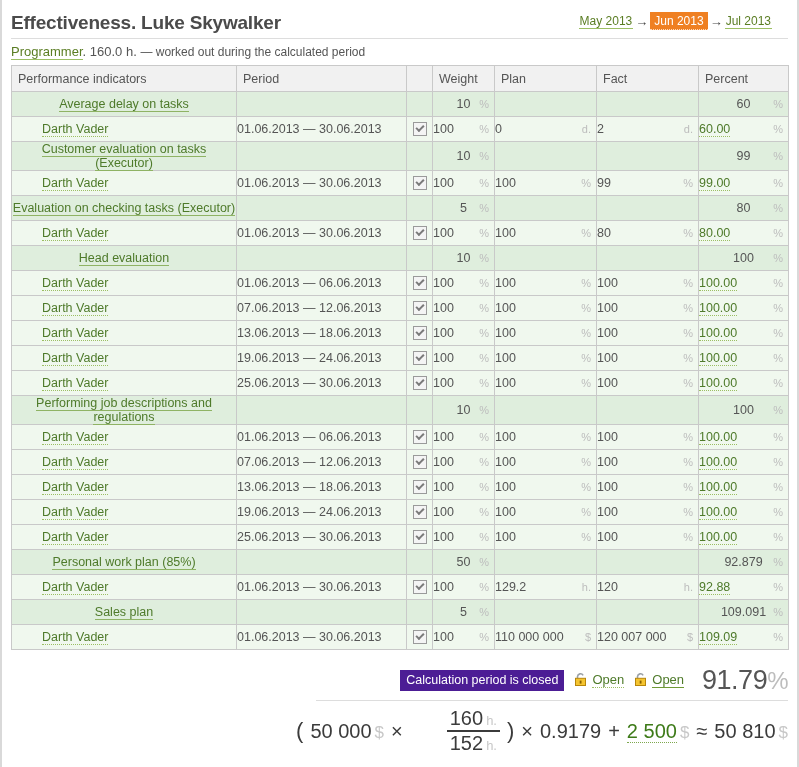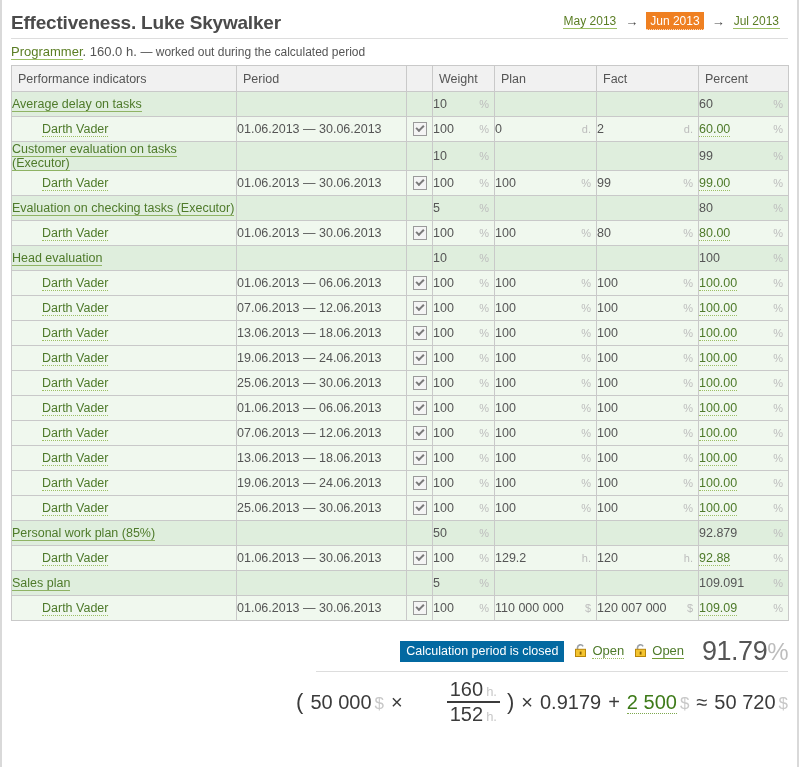--- a/index.html
+++ b/index.html
@@ -38,25 +38,24 @@
     left: 0;
     top: 12px;
     font-size: 19px;
     font-weight: bold;
     color: #4b4b4b;
     letter-spacing: -0.2px;
     white-space: nowrap;
   }
   .period-nav {
     position: absolute;
-    right: 8px;
+    right: 16px;
     top: 12px;
     display: flex;
     align-items: center;
-    gap: 6px;
     font-size: 12px;
     white-space: nowrap;
     justify-content: center;
   }
   .period-link {
     color: #5a7d23;
     border-bottom: 1px solid #9cbf63;
     text-decoration: none;
     padding: 1px 1px 0 1px;
     cursor: pointer;
@@ -115,21 +114,21 @@
     padding-left: 6px;
   }
   .col-ind   { width: 225px; }
   .col-per   { width: 170px; }
   .col-chk   { width: 26px; }
   .col-wt    { width: 62px; }
   .col-plan  { width: 102px; }
   .col-fact  { width: 102px; }
   .col-pct   { width: 90px; }
 
-  tr.group td { background: #dfeedd; }
+  tr.group td { background: #dfeedd; text-align: center; }
   tr.item  td { background: #f0f8ee; }
 
   .ind-cell { padding-left: 7px; }
   .ind-cell.indent { padding-left: 30px; }
   .grp-link {
     color: #4e7a2a;
     border-bottom: 1px solid #8fb364;
     cursor: pointer;
     font-size: 12.5px;
   }
@@ -200,21 +199,21 @@
     height: 92px;
   }
   .footer-top {
     display: flex;
     align-items: center;
     justify-content: flex-end;
     gap: 9px;
     height: 28px;
   }
   .closed-badge {
-    background: #0369a1;
+    background: #4c1d95;
     color: #ffffff;
     font-size: 12.5px;
     padding: 3px 6px 4px 6px;
     white-space: nowrap;
   }
   .open-group {
     display: flex;
     gap: 4px;
   }
   .lock-icon { display: inline-block; width: 15px; height: 15px; }
@@ -418,20 +417,29 @@
           </tr>
           <tr class="item">
             <td class="ind-cell indent"><span class="emp-link">Darth Vader</span></td>
             <td class="period-cell">25.06.2013 — 30.06.2013</td>
             <td class="chk-cell"><span class="cbx"></span></td>
             <td class="numcell"><span>100</span><span class="unit">%</span></td>
             <td class="numcell"><span>100</span><span class="unit">%</span></td>
             <td class="numcell"><span>100</span><span class="unit">%</span></td>
             <td class="numcell"><span class="pct-val linked">100.00</span><span class="unit">%</span></td>
           </tr>
+          <tr class="group">
+            <td class="ind-cell"><span class="grp-link">Performing job descriptions and regulations</span></td>
+            <td class="period-cell"></td>
+            <td class="chk-cell"></td>
+            <td class="numcell"><span>10</span><span class="unit">%</span></td>
+            <td class="numcell"><span></span></td>
+            <td class="numcell"><span></span></td>
+            <td class="numcell"><span class="pct-val">100</span><span class="unit">%</span></td>
+          </tr>
           <tr class="item">
             <td class="ind-cell indent"><span class="emp-link">Darth Vader</span></td>
             <td class="period-cell">01.06.2013 — 06.06.2013</td>
             <td class="chk-cell"><span class="cbx"></span></td>
             <td class="numcell"><span>100</span><span class="unit">%</span></td>
             <td class="numcell"><span>100</span><span class="unit">%</span></td>
             <td class="numcell"><span>100</span><span class="unit">%</span></td>
             <td class="numcell"><span class="pct-val linked">100.00</span><span class="unit">%</span></td>
           </tr>
           <tr class="item">
@@ -547,18 +555,18 @@
         <span class="frac">
           <span class="num"><span>160</span><span class="hh">h.</span></span>
           <span class="den"><span>152</span><span class="hh">h.</span></span>
         </span>
         <span class="paren">)</span>
         <span>×</span>
         <span>0.9179</span>
         <span>+</span>
         <span><span class="bonus">2 500</span><span class="cur">$</span></span>
         <span>≈</span>
-        <span><span>50 720</span><span class="cur">$</span></span>
+        <span><span>50 810</span><span class="cur">$</span></span>
       </div>
     </div>
 
   </div>
 </div>
 
 </body></html>

